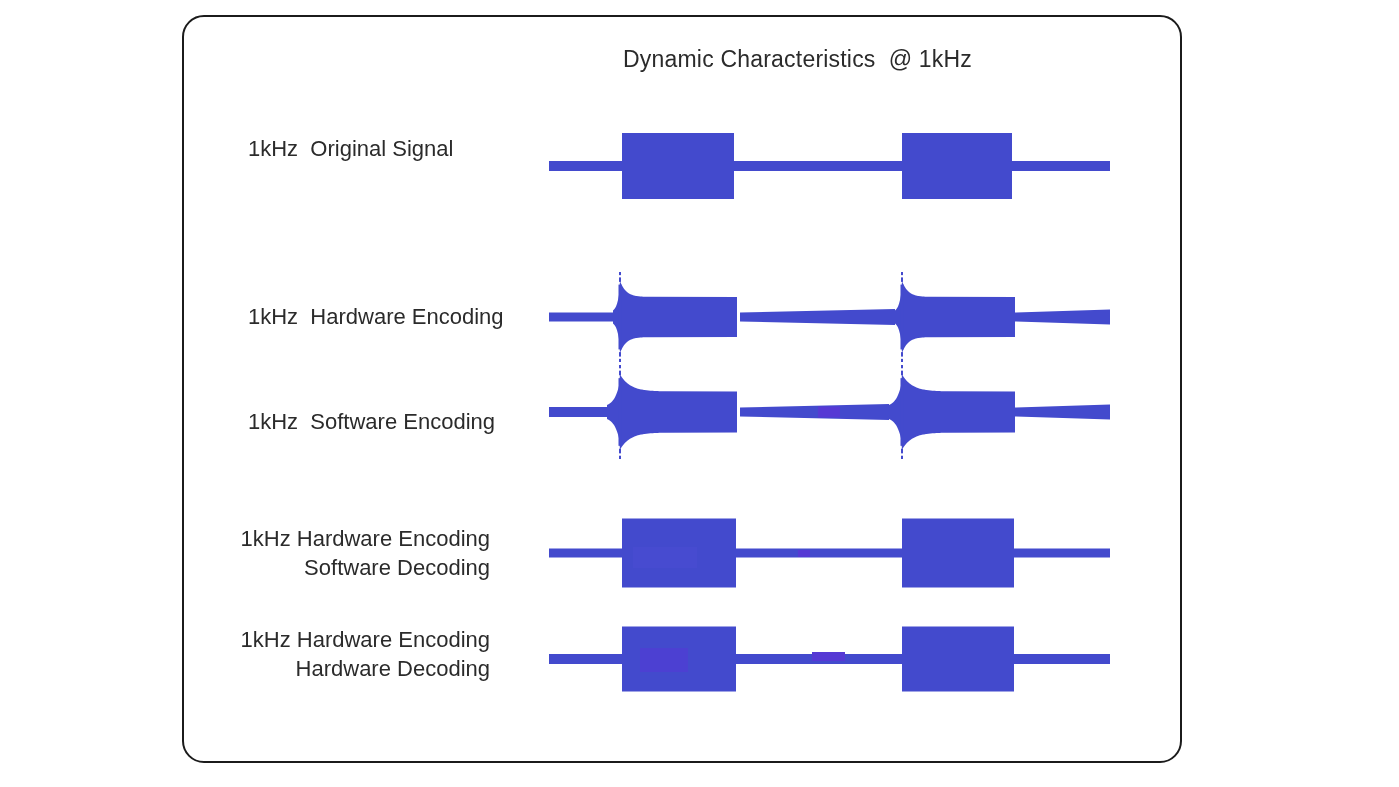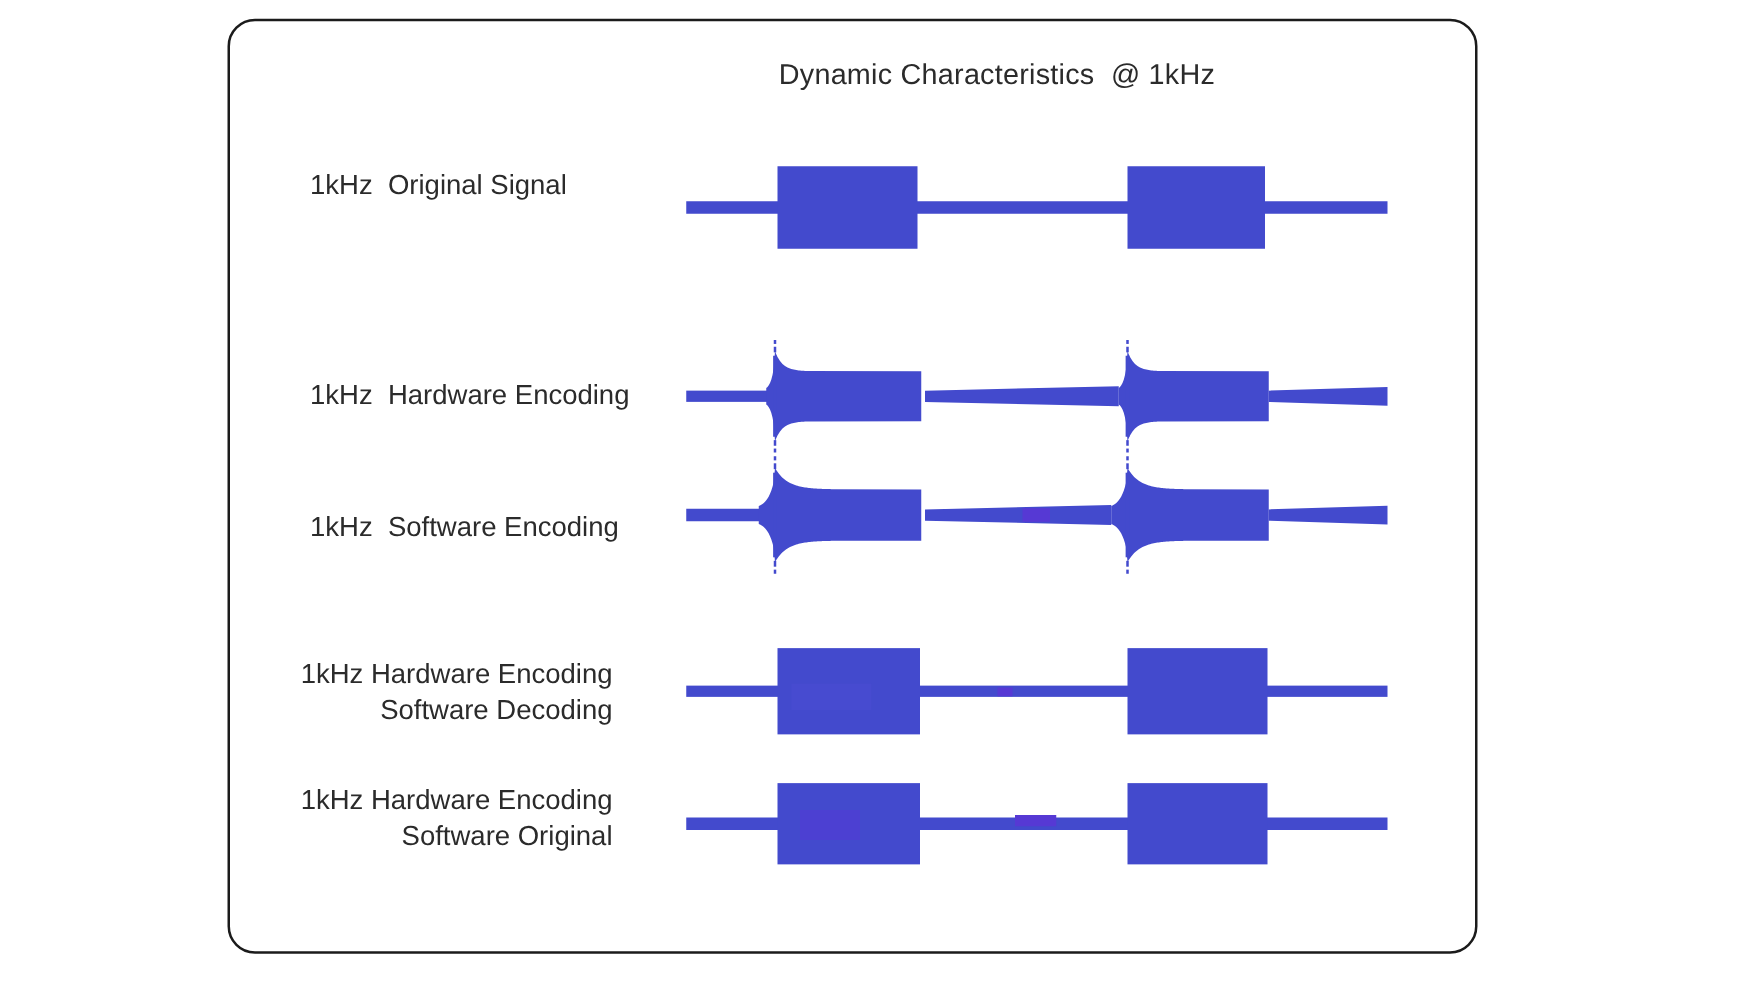--- a/index.html
+++ b/index.html
@@ -22,21 +22,21 @@
 </head>
 <body>
 
 <div class="frame"></div>
 <div class="title">Dynamic Characteristics  @ 1kHz</div>
 <div id="labels">
     <div class="row-label left" style="top: 148px; left: 248px;"><div>1kHz  Original Signal</div></div>
     <div class="row-label left" style="top: 316px; left: 248px;"><div>1kHz  Hardware Encoding</div></div>
     <div class="row-label left" style="top: 409px; left: 248px; margin-top: 12px;"><div>1kHz  Software Encoding</div></div>
     <div class="row-label right" style="top: 553px;"><div>1kHz Hardware Encoding</div><div>Software Decoding</div></div>
-    <div class="row-label right" style="top: 654px;"><div>1kHz Hardware Encoding</div><div>Software Original</div></div>
+    <div class="row-label right" style="top: 654px;"><div>1kHz Hardware Encoding</div><div>Hardware Decoding</div></div>
   </div>
 <svg class="wave" id="wave" width="1399" height="787" viewBox="0 0 1399 787">
     <rect x="549" y="161" width="561" height="10" fill="#434ACD"></rect>
     <rect x="622" y="133" width="112" height="66" fill="#434ACD"></rect>
     <rect x="902" y="133" width="110" height="66" fill="#434ACD"></rect>
     <rect x="549" y="312.5" width="66" height="9" fill="#434ACD"></rect>
     <path d="M613,310.4068325350906L613,310.4068325350906L614,309.5083612645966L615,308.22423015682915L616,306.38889857073474L617,303.76576919512735L618,300.0166876812977L619,294.6583502969342L620,281L621,283.45629240175015L622,285.5354990308194L623,287.2955094445979L624,288.7853260954785L625,290.04642866388673L626,291.1139289412569L627,292.0175484173664L628,292.78244579014836L629,293.42991743762514L630,293.977990354599L631,294.4419240627249L632,294.8346354682142L633,295.167058496117L634,295.4484485141695L635,295.6866400220176L636,295.8882647804352L637,296.0589364537211L638,296.2034069061142L639,296.3256985038516L640,296.42921610644396L641,296.5168418652429L642,296.5910154686959L643,296.6538020684881L644,296.70694977778027L645,296.7519383424158L646,296.79002034020897L647,296.82225605538815L737,297L737,337L737,337L647,337.17774394461185L646,337.20997965979103L645,337.2480616575842L644,337.29305022221973L643,337.3461979315119L642,337.4089845313041L641,337.4831581347571L640,337.57078389355604L639,337.6743014961484L638,337.7965930938858L637,337.9410635462789L636,338.1117352195648L635,338.3133599779824L634,338.5515514858305L633,338.832941503883L632,339.1653645317858L631,339.5580759372751L630,340.022009645401L629,340.57008256237486L628,341.21755420985164L627,341.9824515826336L626,342.8860710587431L625,343.95357133611327L624,345.2146739045215L623,346.7044905554021L622,348.4645009691806L621,350.54370759824985L620,353L619,339.3416497030658L618,333.9833123187023L617,330.23423080487265L616,327.61110142926526L615,325.77576984317085L614,324.4916387354034L613,323.5931674649094Z" fill="#434ACD"></path>
     <rect x="618.5" y="284.6" width="3" height="64.8" fill="#434ACD"></rect>
     <rect x="619" y="277.4" width="2" height="4.499999999999999" fill="#434ACD"></rect>
     <rect x="619" y="352.1" width="2" height="4.499999999999999" fill="#434ACD"></rect>

